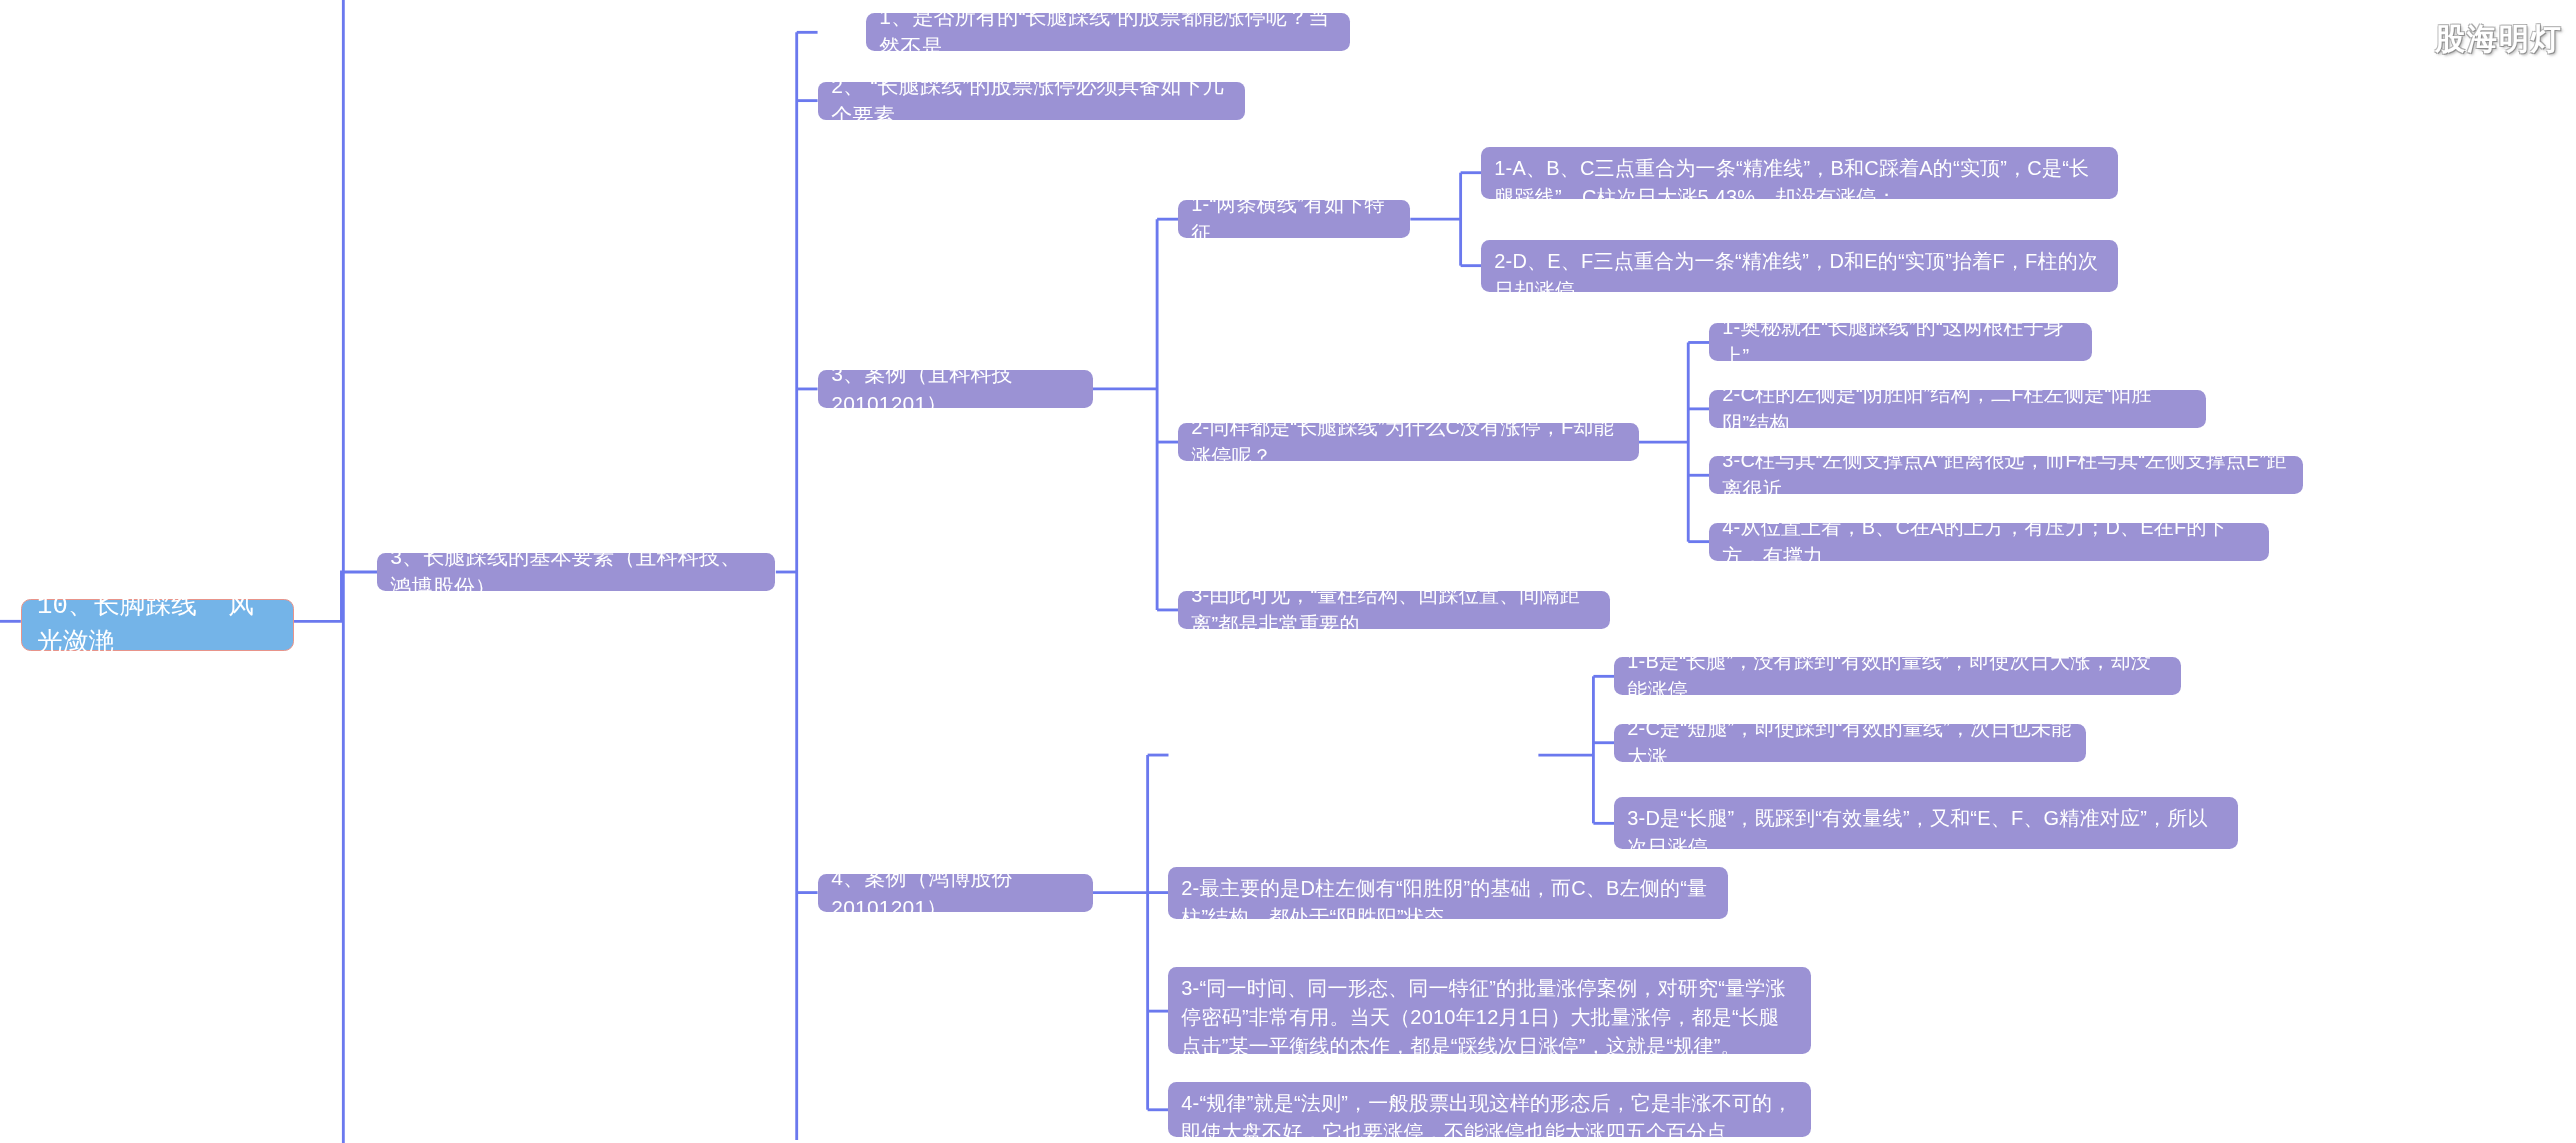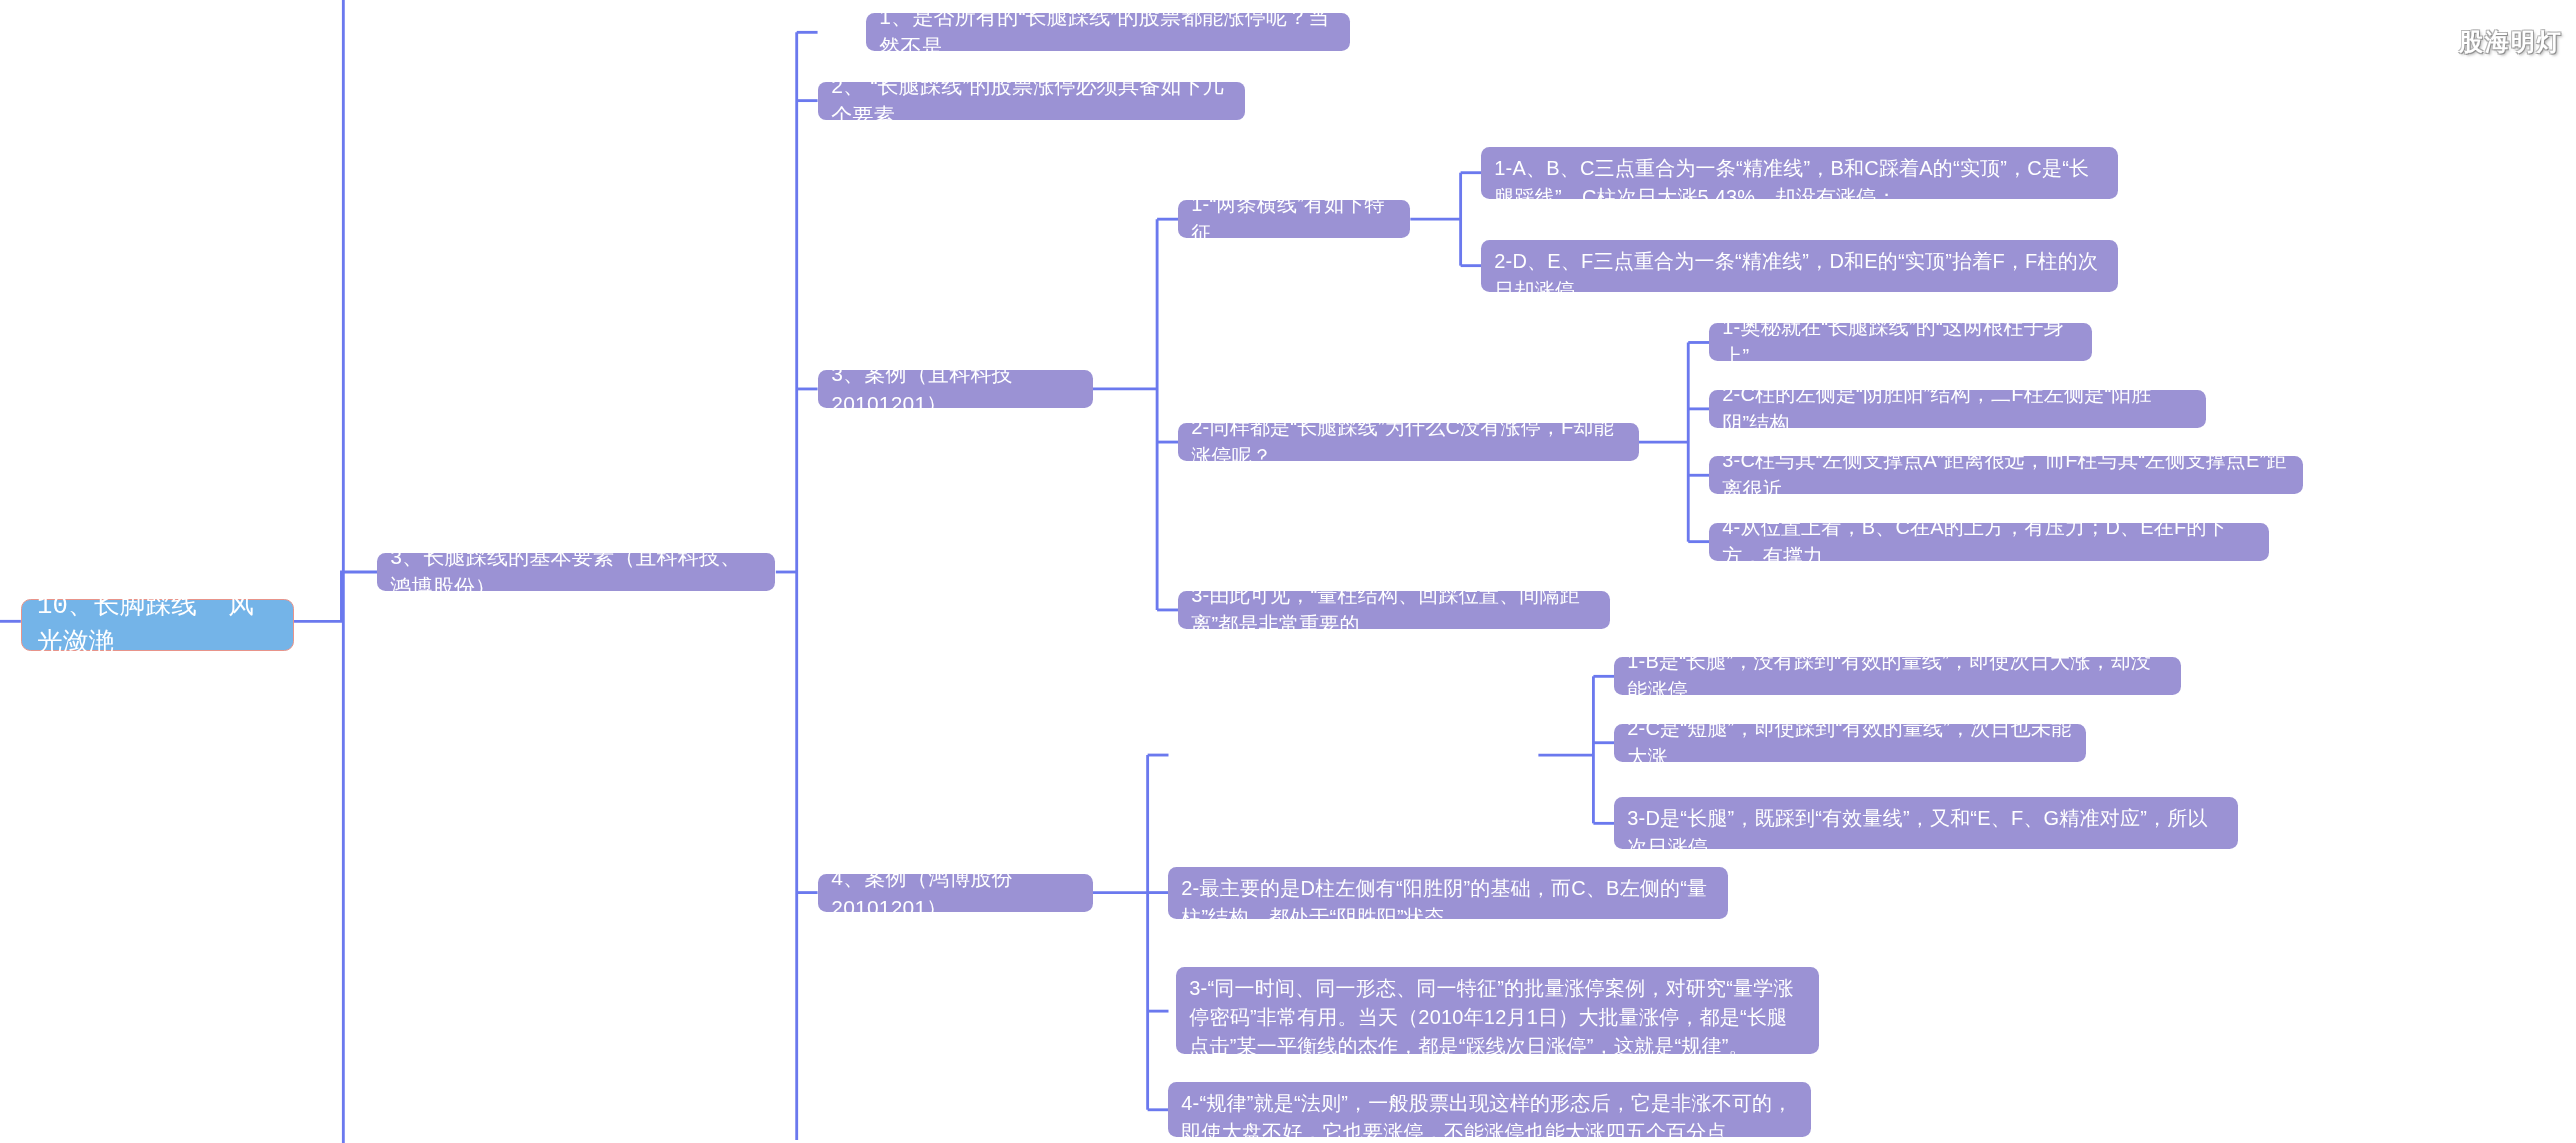--- a/index.html
+++ b/index.html
@@ -48,22 +48,22 @@
     justify-content: center;
     padding: 25px 15px;
     font-family: Liberation Mono, monospace;
   }
   .node.lvl1 {
     font-size: 21px;
   }
   .watermark {
     position: absolute;
     right: 13.3px;
-    top: 26px;
-    font-size: 24px;
+    top: 19px;
+    font-size: 30px;
     font-weight: bold;
     color: #ffffff;
     text-shadow:
       0.9px 0.9px 0 #8f8f8f, -0.9px -0.9px 0 #b8b8b8,
       0.9px -0.9px 0 #a8a8a8, -0.9px 0.9px 0 #a8a8a8,
       1.9px 1.9px 2.8px rgba(120,120,120,0.55);
     letter-spacing: 1.9px;
     z-index: 5;
   }
 </style>
@@ -181,21 +181,21 @@
 
   <div class="node" style="left:1709px; top:523px; width:560px; height:38px;">
     <span>4-从位置上看，B、C在A的上方，有压力；D、E在F的下方，有撑力。</span>
   </div>
 
 
   <div class="node" style="left:1168px; top:867px; width:560px; height:52px; align-items:flex-start;">
     <span>2-最主要的是D柱左侧有“阳胜阴”的基础，而C、B左侧的“量柱”结构，都处于“阴胜阳”状态。</span>
   </div>
 
-  <div class="node" style="left:1168px; top:967px; width:643px; height:87px; align-items:flex-start;margin-left:8px;">
+  <div class="node" style="left:1168px; top:967px; width:643px; height:87px; align-items:flex-start;">
     <span>3-“同一时间、同一形态、同一特征”的批量涨停案例，对研究“量学涨停密码”非常有用。当天（2010年12月1日）大批量涨停，都是“长腿点击”某一平衡线的杰作，都是“踩线次日涨停”，这就是“规律”。</span>
   </div>
 
   <div class="node" style="left:1168px; top:1082px; width:643px; height:55px; align-items:flex-start;">
     <span>4-“规律”就是“法则”，一般股票出现这样的形态后，它是非涨不可的，即使大盘不好，它也要涨停，不能涨停也能大涨四五个百分点。</span>
   </div>
 
   <div class="node" style="left:1614px; top:657px; width:567px; height:38px;">
     <span>1-B是“长腿”，没有踩到“有效的量线”，即使次日大涨，却没能涨停</span>
   </div>

